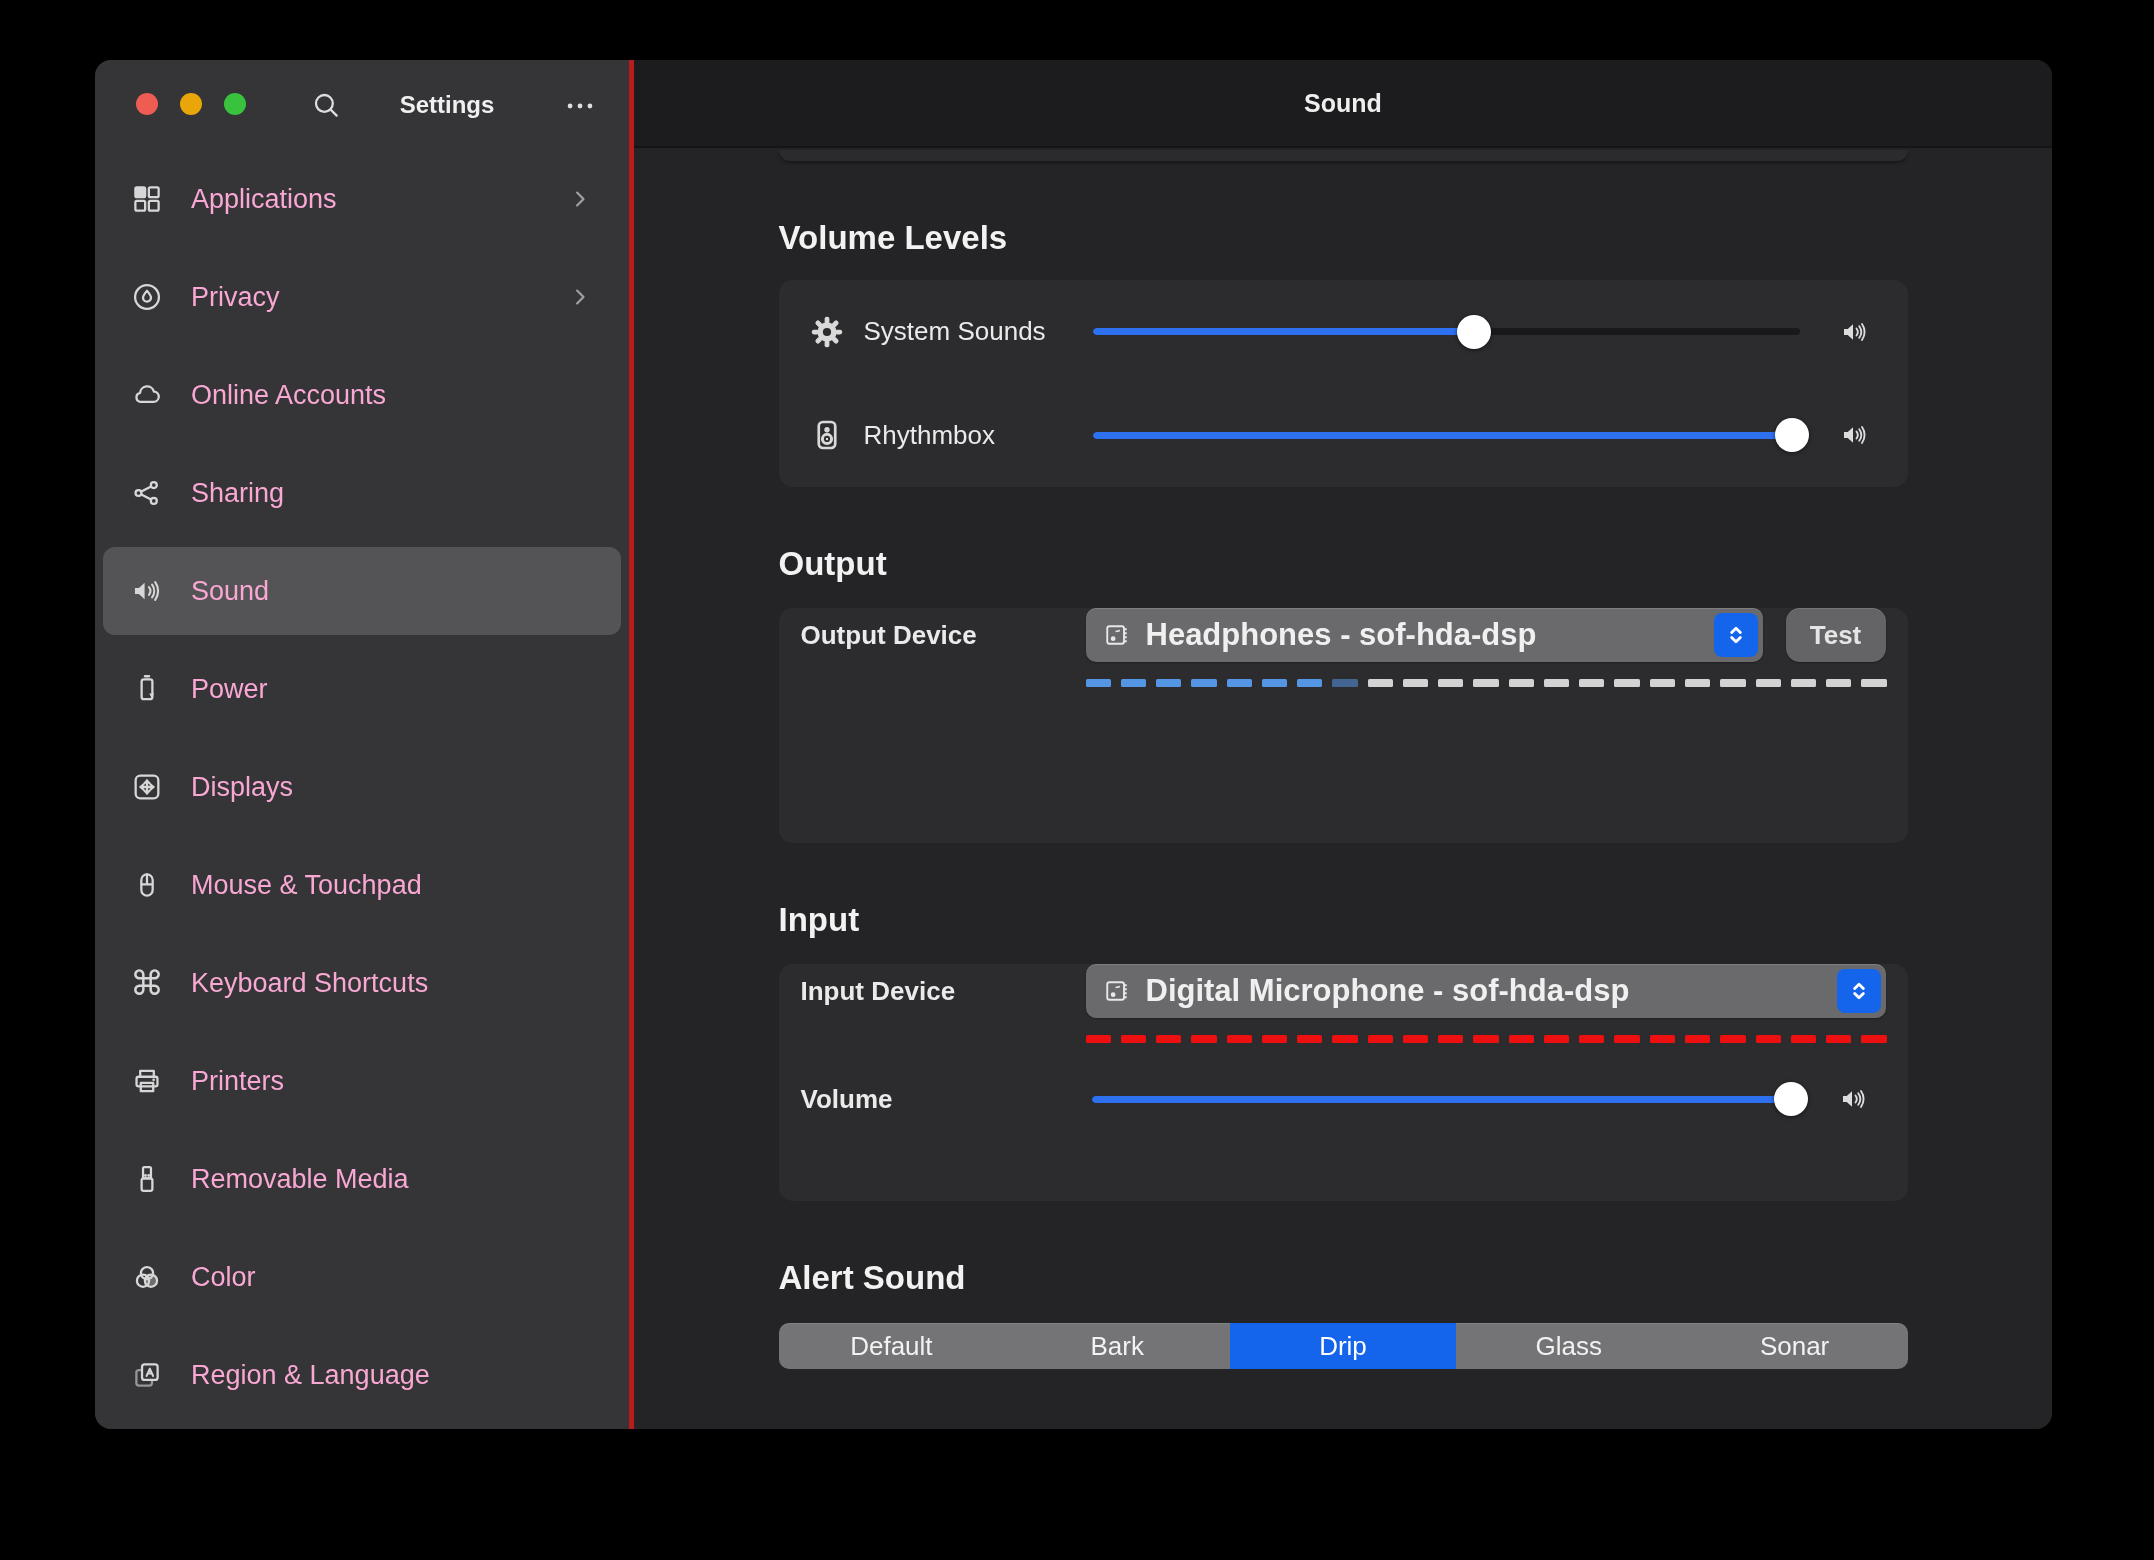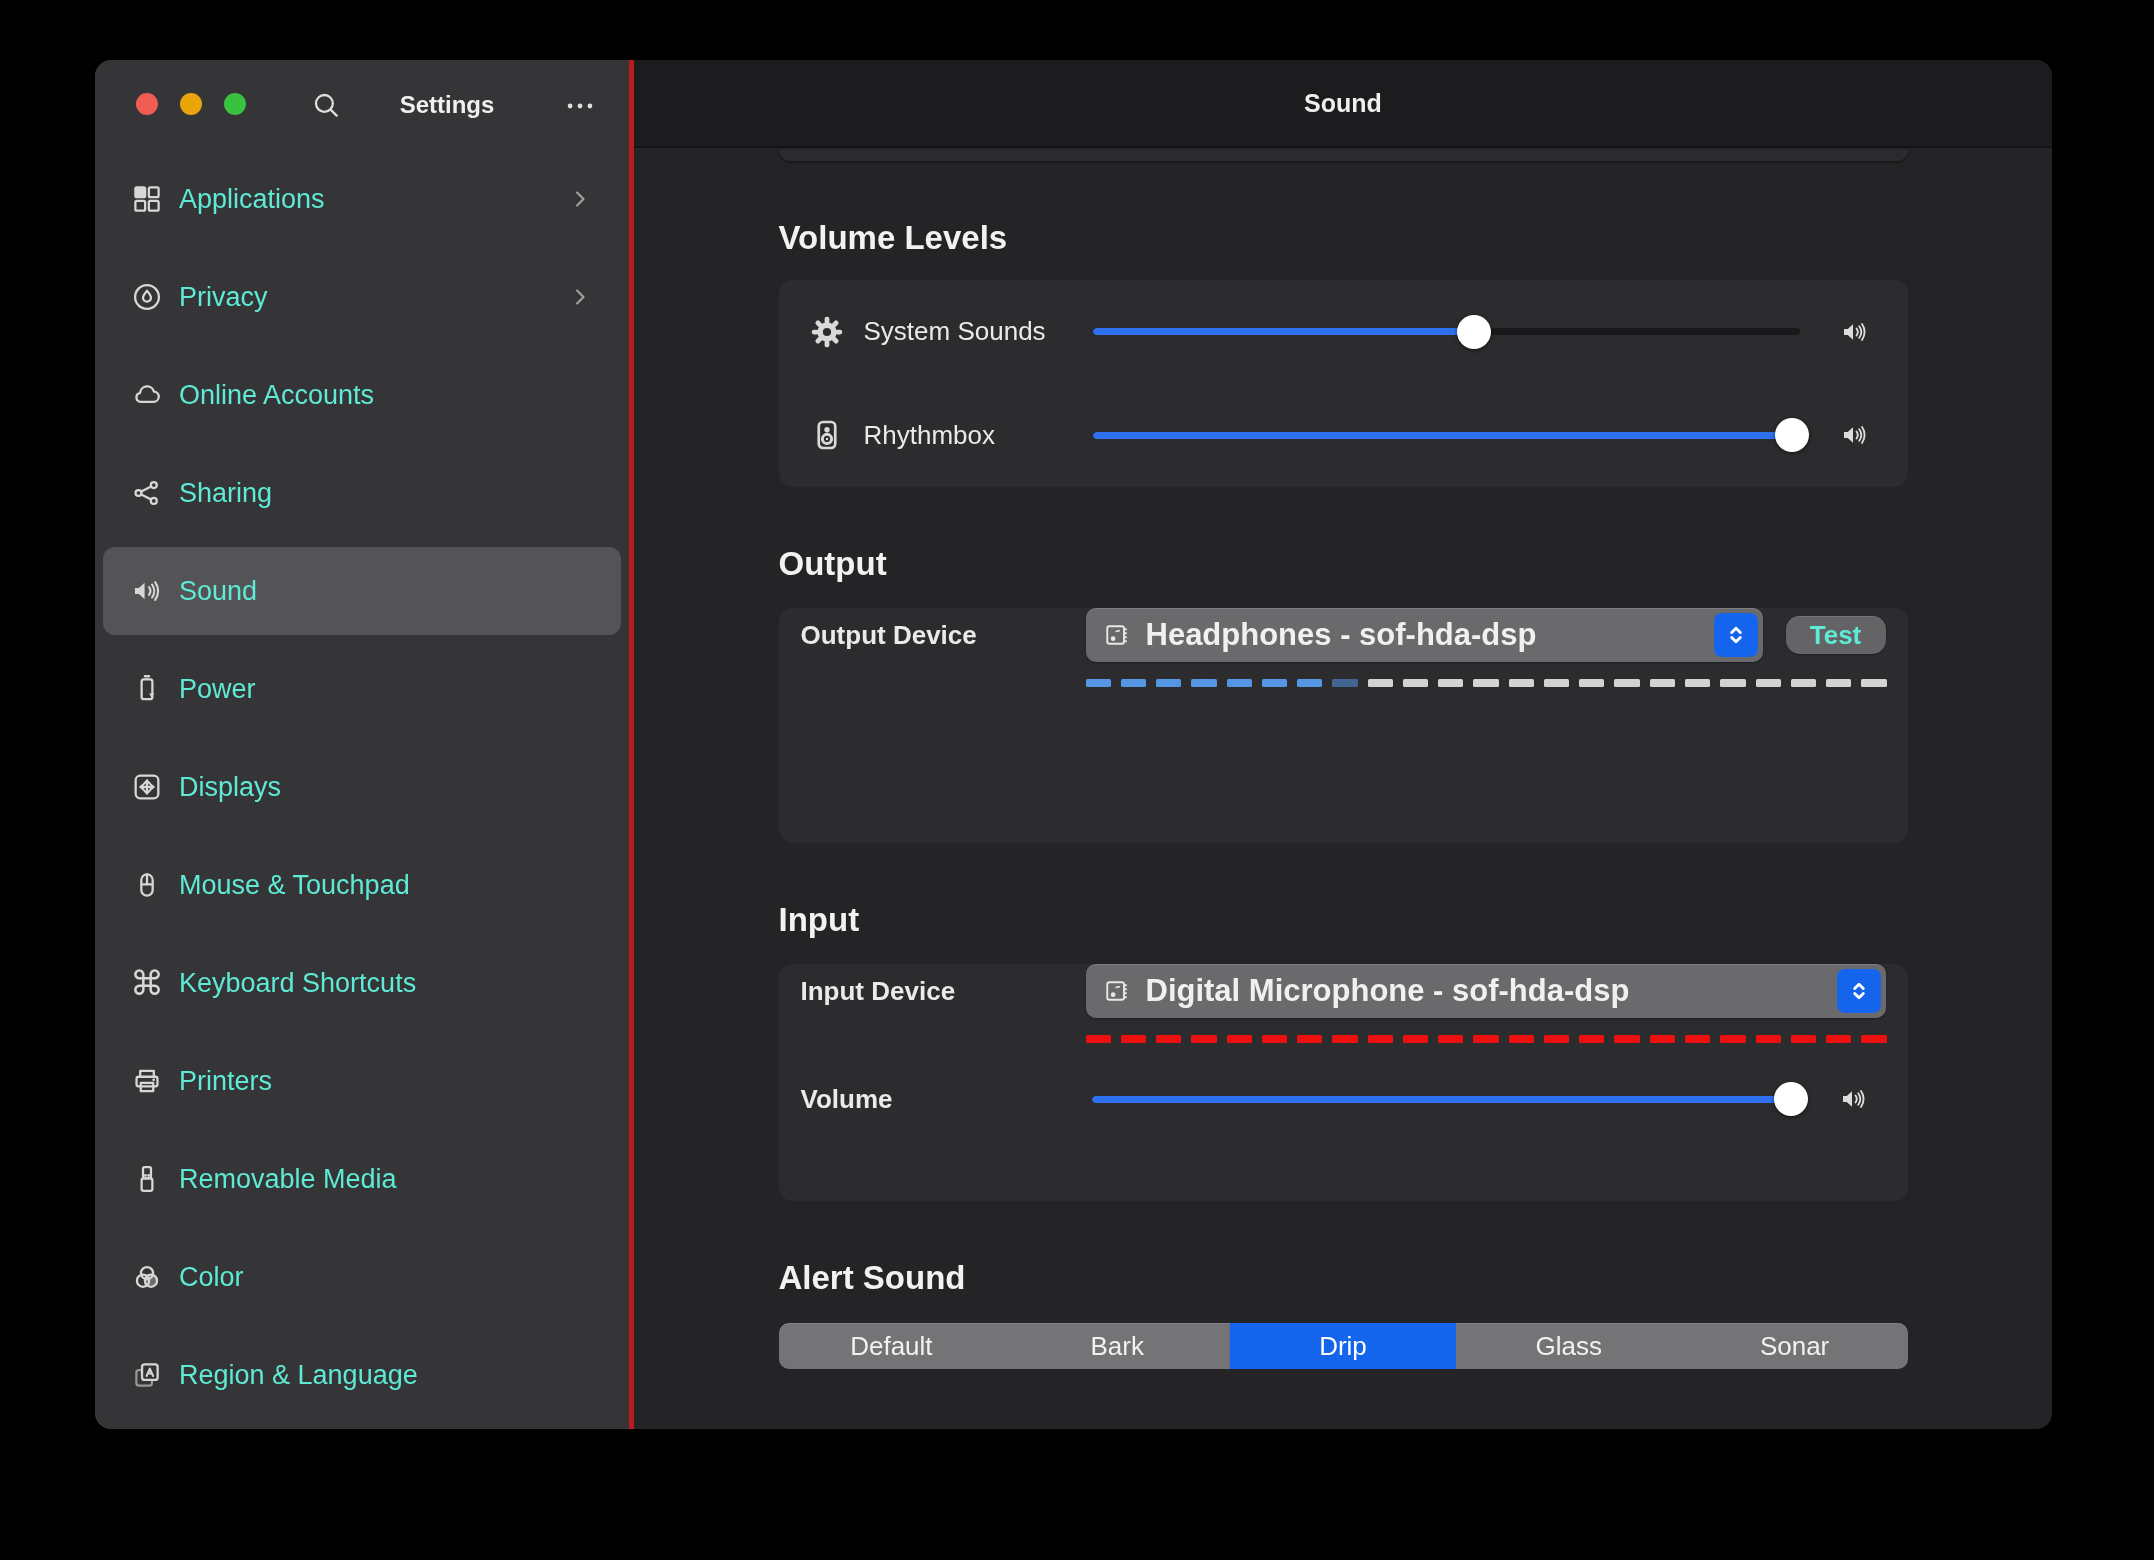--- a/index.html
+++ b/index.html
@@ -22,21 +22,21 @@
   .sidebar-title{position:absolute;left:352px;top:31px;transform:translateX(-50%);font-size:24px;font-weight:700;color:#f0f0f0;}
   .sidebar-menu{position:absolute;left:468px;top:29px;width:34px;height:34px;cursor:pointer;}
   .sidebar-list{padding:0 8px;}
   .side-row{
     height:88px;margin-bottom:10px;border-radius:12px;display:flex;align-items:center;
     padding-left:27px;padding-right:27px;cursor:pointer;
   }
   .side-row.selected{background:#545457;}
   .side-icon{width:34px;height:34px;flex:0 0 34px;}
   .side-icon svg{width:34px;height:34px;display:block;}
-  .side-label{margin-left:15px;font-size:27px;color:#5eead4;white-space:nowrap;}
+  .side-label{margin-left:27px;font-size:27px;color:#f9a8d4;white-space:nowrap;}
   .side-chevron{margin-left:auto;width:28px;height:28px;}
   .side-chevron svg{width:28px;height:28px;display:block;}
   .cmd-glyph{font-family:"DejaVu Sans",sans-serif;font-size:34px;line-height:34px;color:#d7d7d7;display:block;text-align:center;}
   
   .main{flex:1;display:flex;flex-direction:column;background:#242427;min-width:0;}
   .main-header{
     height:86px;flex:0 0 86px;background:#1c1c1e;border-bottom:2px solid #141416;
     display:flex;align-items:center;justify-content:center;
   }
   .main-title{font-size:25px;font-weight:700;color:#efefef;}
@@ -80,23 +80,23 @@
   .select.w-input{flex:1;}
   .sel-icon{width:30px;height:30px;margin-left:16px;flex:0 0 30px;}
   .sel-icon svg{width:30px;height:30px;display:block;}
   .sel-text{margin-left:14px;font-size:31px;color:#f0f0f0;white-space:nowrap;overflow:hidden;}
   .sel-spinner{
     position:absolute;right:5px;top:5px;width:44px;height:44px;border-radius:8px;
     background:var(--accent);display:flex;align-items:center;justify-content:center;cursor:pointer;
   }
   .sel-spinner svg{width:26px;height:26px;display:block;}
   .test-btn{
-    margin-left:23px;width:100px;height:38px;flex:0 0 100px;border-radius:14px;background:#646467;
+    margin-left:23px;width:100px;height:54px;flex:0 0 100px;border-radius:14px;background:#646467;
     box-shadow:inset 0 1px 0 rgba(255,255,255,.12), 0 1px 2px rgba(0,0,0,.3);
-    display:flex;align-items:center;justify-content:center;font-size:26px;color:#5eead4;cursor:pointer;
+    display:flex;align-items:center;justify-content:center;font-size:26px;color:#e5e5e5;cursor:pointer;
   }
   .meter{margin:17px 21px 0 307px;height:8px;display:flex;gap:10px;}
   .meter .dash{flex:1;height:8px;border-radius:1.5px;display:block;}
   
   .balance-row{margin-top:46px;height:60px;align-items:flex-start;}
   .balance-row .io-label{width:291px;flex:0 0 291px;line-height:60px;}
   .balance-slider{position:relative;flex:1;height:60px;margin-left:6px;cursor:pointer;}
   .balance-track{position:absolute;left:0;right:0;top:20px;height:5px;background:#1d1d20;border-radius:3px;}
   .tick{position:absolute;top:27px;width:2px;height:8px;background:#59595c;}
   .tick-left{left:8px;} .tick-right{right:8px;}

